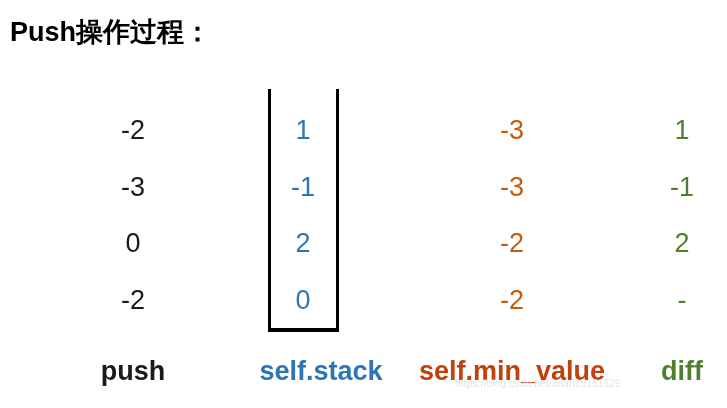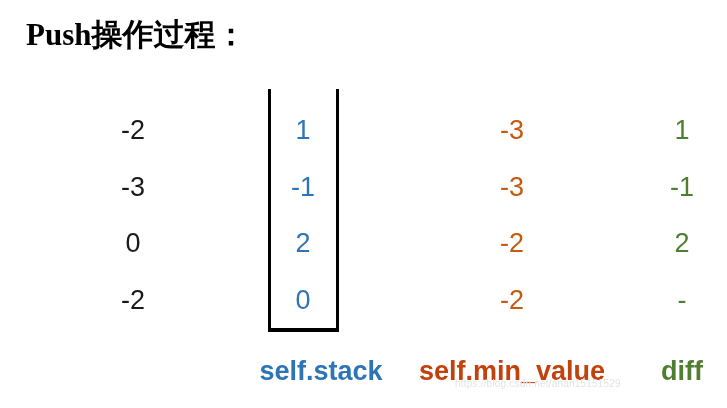--- a/index.html
+++ b/index.html
@@ -15,28 +15,27 @@
     position: relative;
     width: 727px;
     height: 408px;
     background: #ffffff;
     overflow: hidden;
   }
 
   
   #title {
     position: absolute;
-    left: 26px;
+    left: 10px;
     top: 14px;
-    font-size: 31px;
+    font-size: 27px;
     font-weight: bold;
     letter-spacing: 0px;
     color: #000000;
     white-space: nowrap;
-    font-family: Liberation Serif, serif;
   }
 
   
   #stack-box {
     position: absolute;
     left: 268px;
     top: 89px;
     width: 71px;
     height: 243px;
     box-sizing: border-box;
@@ -142,19 +141,20 @@
 
     <div class="row" style="top:280px">
       <div class="cell col-push c-push">-2</div>
       <div class="cell col-stack c-stack">0</div>
       <div class="cell col-min c-min">-2</div>
       <div class="cell col-diff c-diff">-</div>
     </div>
 
   </div>
 
+  <div class="footer-label" id="lbl-push">push</div>
   <div class="footer-label" id="lbl-stack">self.stack</div>
   <div class="footer-label" id="lbl-min">self.min_value</div>
   <div class="footer-label" id="lbl-diff">diff</div>
 
   <div id="watermark">https://blog.csdn.net/anan15151529</div>
 
 </div>
 
 </body></html>

